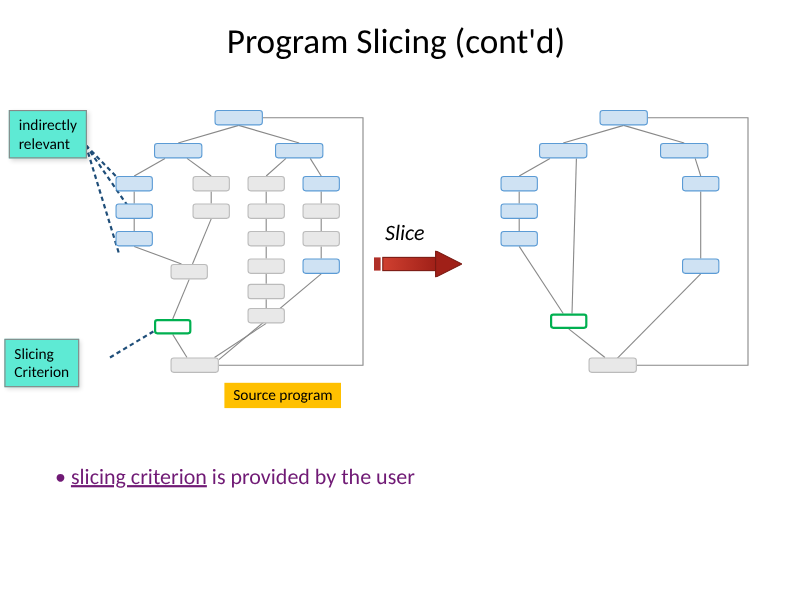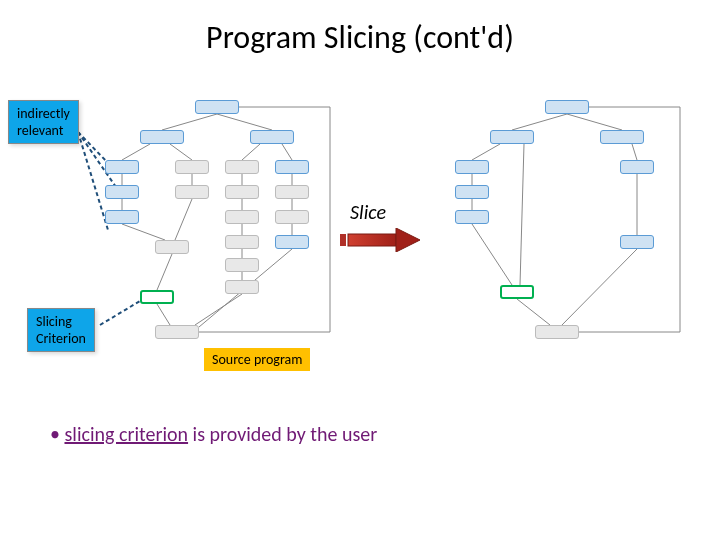--- a/index.html
+++ b/index.html
@@ -1,19 +1,19 @@
 <!DOCTYPE html>
 <html><head>
 <meta charset="utf-8">
 <style>
   * { box-sizing: border-box; margin: 0; padding: 0; }
   body { font-family: Calibri, Arial, sans-serif; background: #fff; width: 720px; height: 540px; position: relative; }
   .slide { position: relative; width: 720px; height: 540px; }
   .title { position: absolute; top: 18px; left: 0; width: 100%; text-align: center; font-size: 32px; font-weight: 400; color: #000; }
-  .label-box { position: absolute; background: #0ea5e9; border: 1px solid #888; padding: 4px 8px; font-size: 14px; color: #000; box-shadow: 2px 2px 4px rgba(0,0,0,0.15); }
+  .label-box { position: absolute; background: #5eead4; border: 1px solid #888; padding: 4px 8px; font-size: 14px; color: #000; box-shadow: 2px 2px 4px rgba(0,0,0,0.15); }
   .label-yellow { position: absolute; background: #ffc000; padding: 3px 8px; font-size: 14px; color: #000; text-align: center; }
   .label-text { position: absolute; font-size: 20px; font-style: italic; color: #000; }
   .bullet { position: absolute; left: 50px; font-size: 20px; color: #701a75; }
   .bullet::before { content: "• "; }
   .underline { text-decoration: underline; }
   .node { position: absolute; border-radius: 3px; border: 1px solid; }
   .wide { width: 44px; height: 14px; }
   .narrow { width: 34px; height: 14px; }
   .criterion-node { border: 2px solid #00b050; background: #fff; }
   .blue-node { background: #cfe2f3; border-color: #5b9bd5; }
@@ -111,21 +111,21 @@
   <div class="node narrow blue-node" style="left:455px;top:160px"></div>
   <div class="node narrow blue-node" style="left:620px;top:160px"></div>
   <div class="node narrow blue-node" style="left:455px;top:185px"></div>
   <div class="node narrow blue-node" style="left:455px;top:210px"></div>
   <div class="node narrow blue-node" style="left:620px;top:235px"></div>
   <div class="node narrow criterion-node" style="left:500px;top:285px"></div>
   <div class="node wide gray-node" style="left:535px;top:325px"></div>
 
   <div class="label-box" style="left:8px;top:100px;white-space:pre-line;">indirectly
 relevant</div>
-  <div class="label-box" style="left:27px;top:308px;white-space:pre-line;">Slicing
+  <div class="label-box" style="left:4px;top:308px;white-space:pre-line;">Slicing
 Criterion</div>
 
   <div class="label-text" style="left:350px;top:200px">Slice</div>
   <svg class="arrow-slice" style="left:340px;top:228px" width="80" height="24">
     <defs>
       <linearGradient id="redg" x1="0" y1="0" x2="1" y2="0">
         <stop offset="0%" stop-color="#d04030"></stop>
           <stop offset="100%" stop-color="#a02018"></stop>
       </linearGradient>
     </defs>

